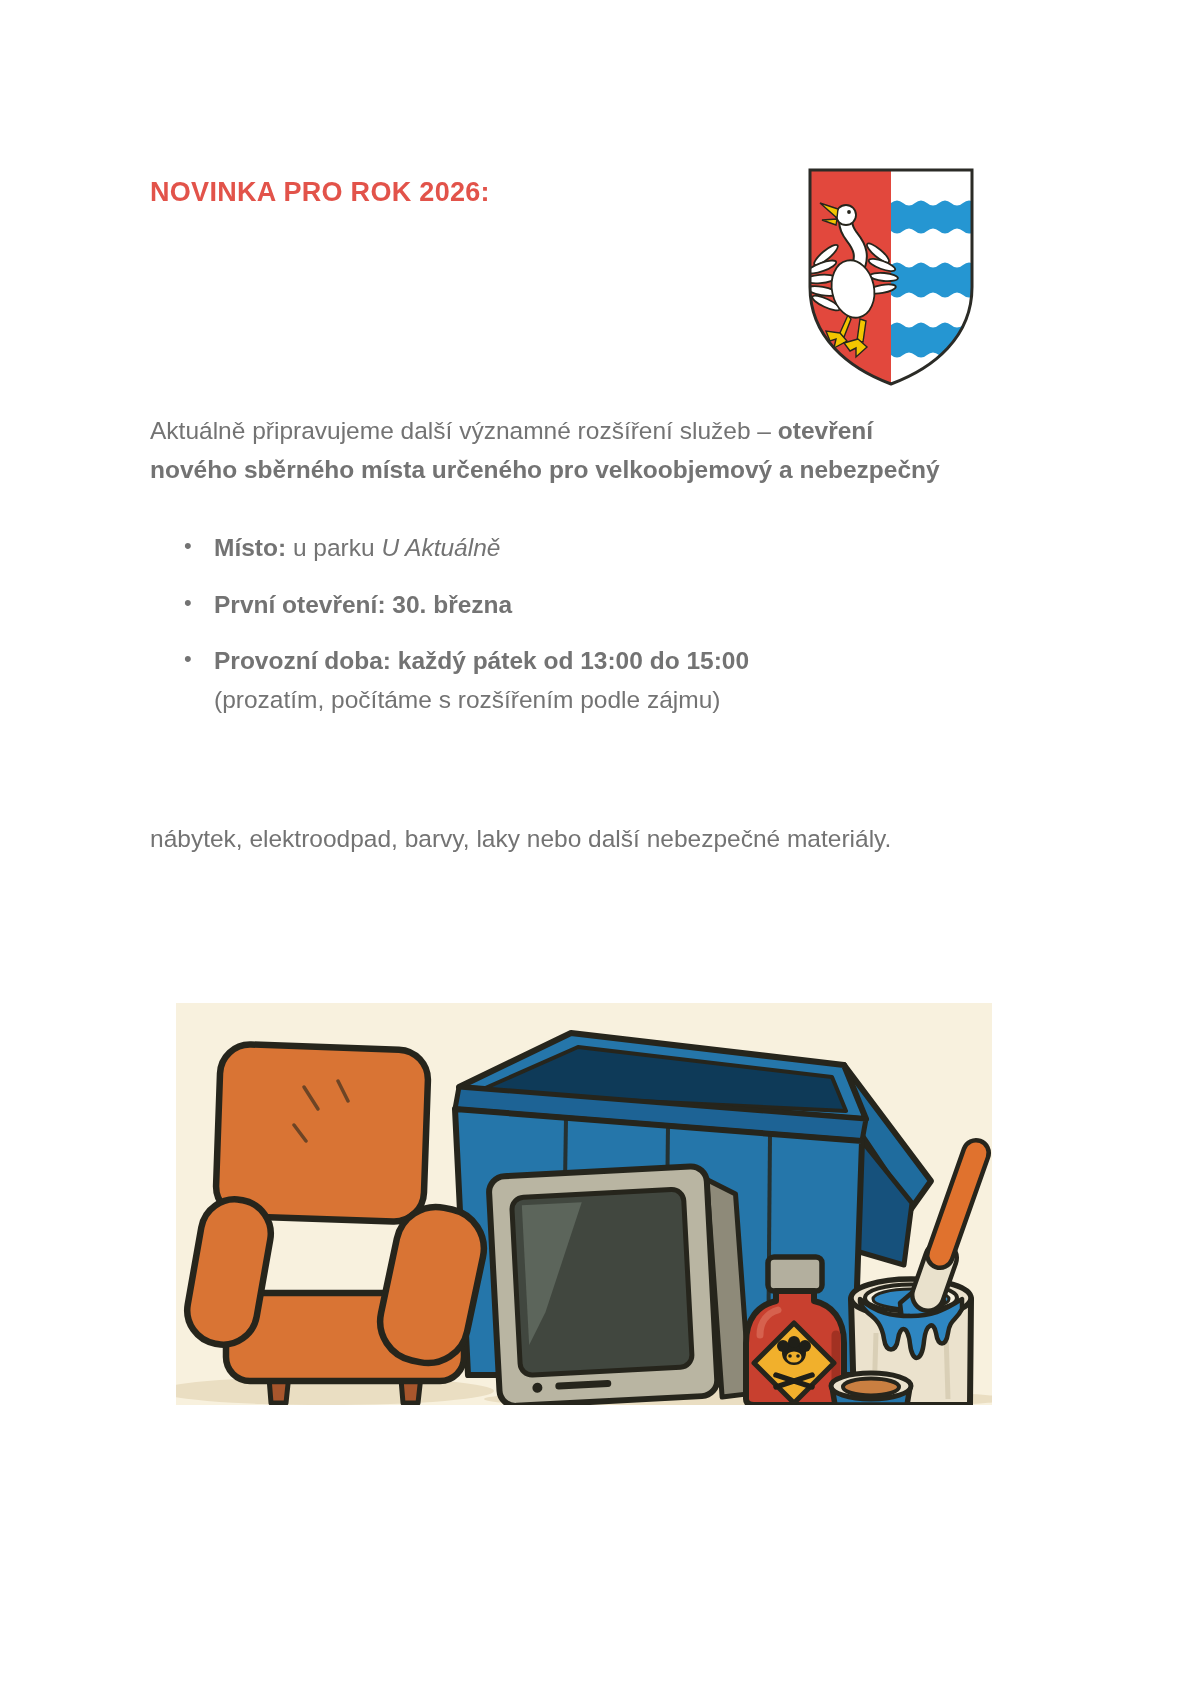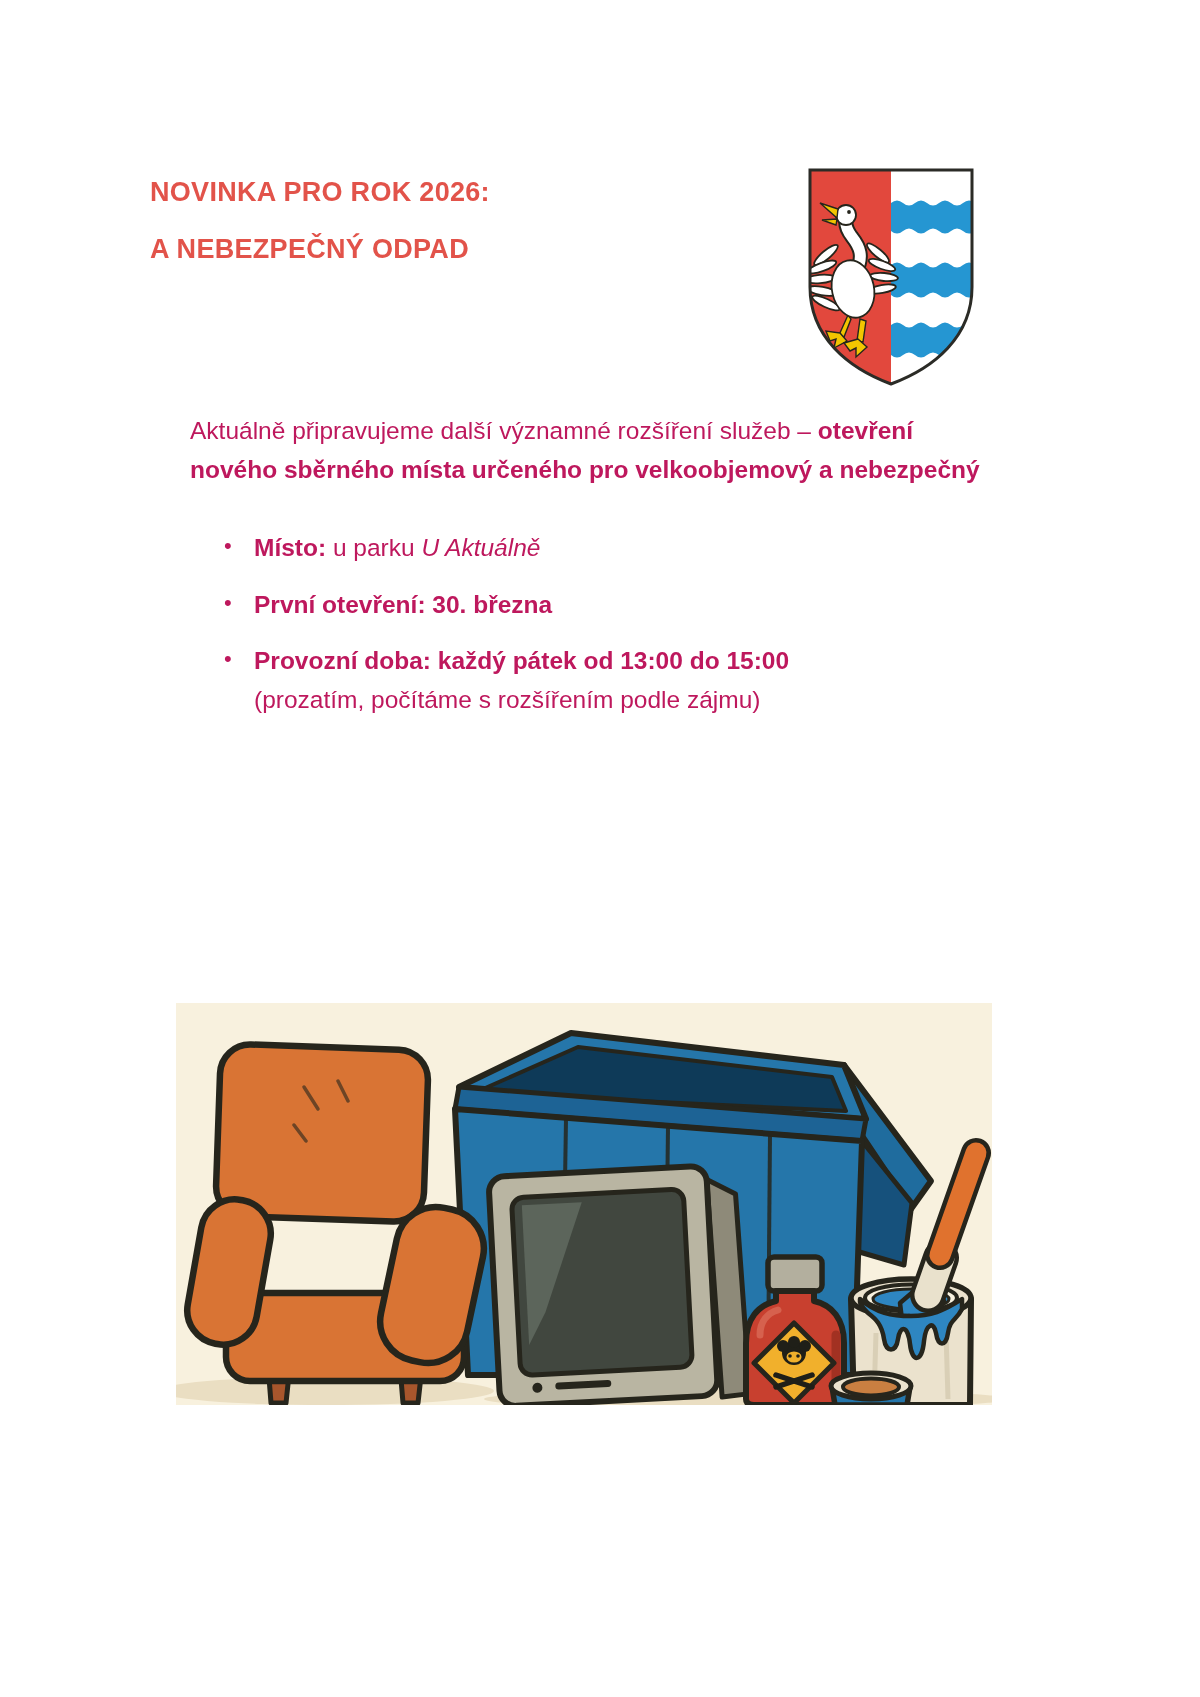--- a/index.html
+++ b/index.html
@@ -6,37 +6,36 @@
   body{
     width:1200px;height:1697px;background:#ffffff;position:relative;overflow:hidden;
     font-family:"Liberation Sans",sans-serif;
   }
   .title{
     position:absolute;left:150px;top:164px;
     font-weight:700;font-size:27px;line-height:57px;letter-spacing:.3px;
     color:#e2534a;white-space:nowrap;
   }
   .arms{position:absolute;left:806px;top:167px;width:170px;height:222px;}
-  .body-text{color:#be185d;font-size:24.5px;line-height:38.5px;margin-left:40px;}
+  .body-text{color:#737373;font-size:24.5px;line-height:38.5px;}
   .p1{position:absolute;left:150px;top:412px;width:880px;}
   .bullets{position:absolute;left:150px;top:529px;width:880px;}
   .bullet{position:relative;padding-left:64px;margin:0 0 18px 0;}
   .bullet .mark{position:absolute;left:34px;top:-2px;font-size:22px;}
   .p2{position:absolute;left:150px;top:820px;width:900px;}
   .bold{font-weight:700;}
   .it{font-style:italic;}
   .illustration{position:absolute;left:176px;top:1003px;width:816px;height:402px;}
   svg{display:block;}
 </style>
 </head>
 <body>
 
 <div class="title">
   <div>NOVINKA PRO ROK 2026:</div>
-  <div>A NEBEZPEČNÝ ODPAD</div>
 </div>
 
 <div class="arms">
 <svg width="170" height="222" viewBox="0 0 170 222">
   <defs>
     <clipPath id="shieldClip">
       <path d="M4,3 H166 V120 C166,170 128,201 85,217 C42,201 4,170 4,120 Z"></path>
     </clipPath>
   </defs>
   <g clip-path="url(#shieldClip)">
@@ -94,20 +93,21 @@
     <span class="bold">První otevření: 30. března</span>
   </div>
   <div class="bullet">
     <span class="mark">•</span>
     <div class="bold">Provozní doba: každý pátek od 13:00 do 15:00</div>
     <div>(prozatím, počítáme s rozšířením podle zájmu)</div>
   </div>
 </div>
 
 <div class="p2 body-text">
+  <div>nábytek, elektroodpad, barvy, laky nebo další nebezpečné materiály.</div>
 </div>
 
 <div class="illustration">
 <svg width="816" height="402" viewBox="0 0 816 402">
   <rect x="0" y="0" width="816" height="402" fill="#f8f1de"></rect>
   <g fill="#eadec2">
     <ellipse cx="150" cy="388" rx="168" ry="14"></ellipse>
     <ellipse cx="570" cy="396" rx="262" ry="10"></ellipse>
   </g>
 

